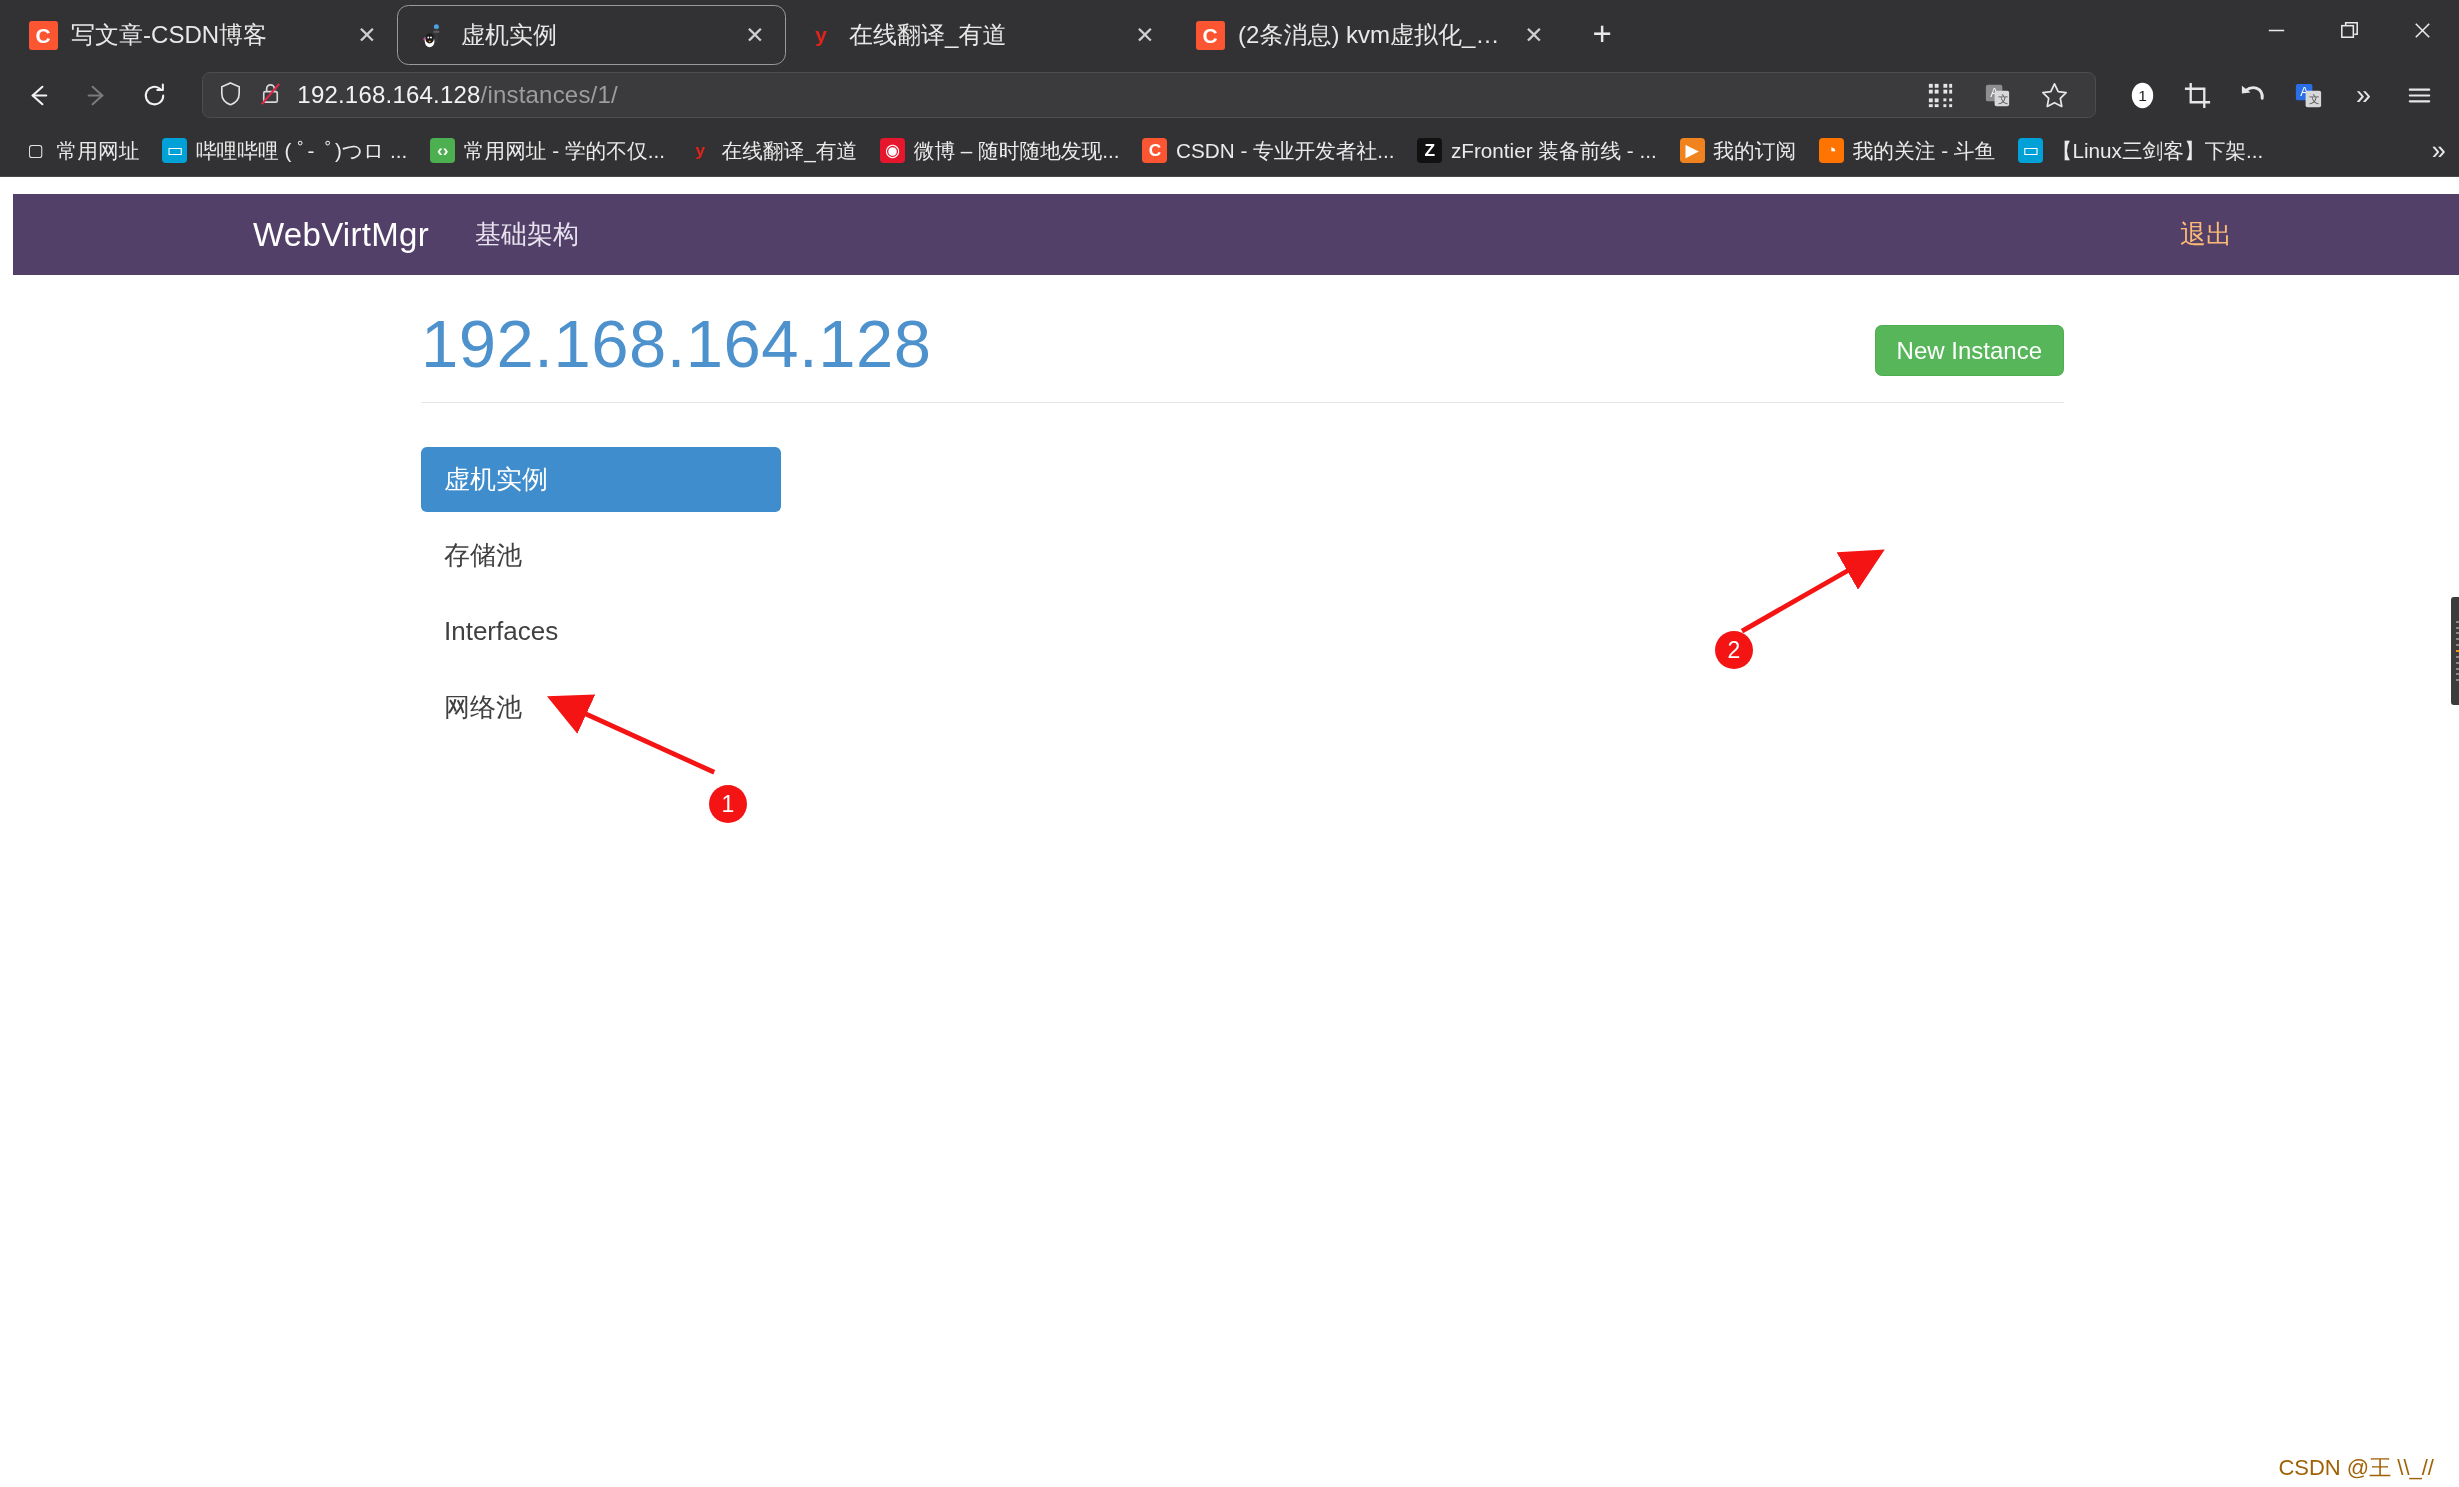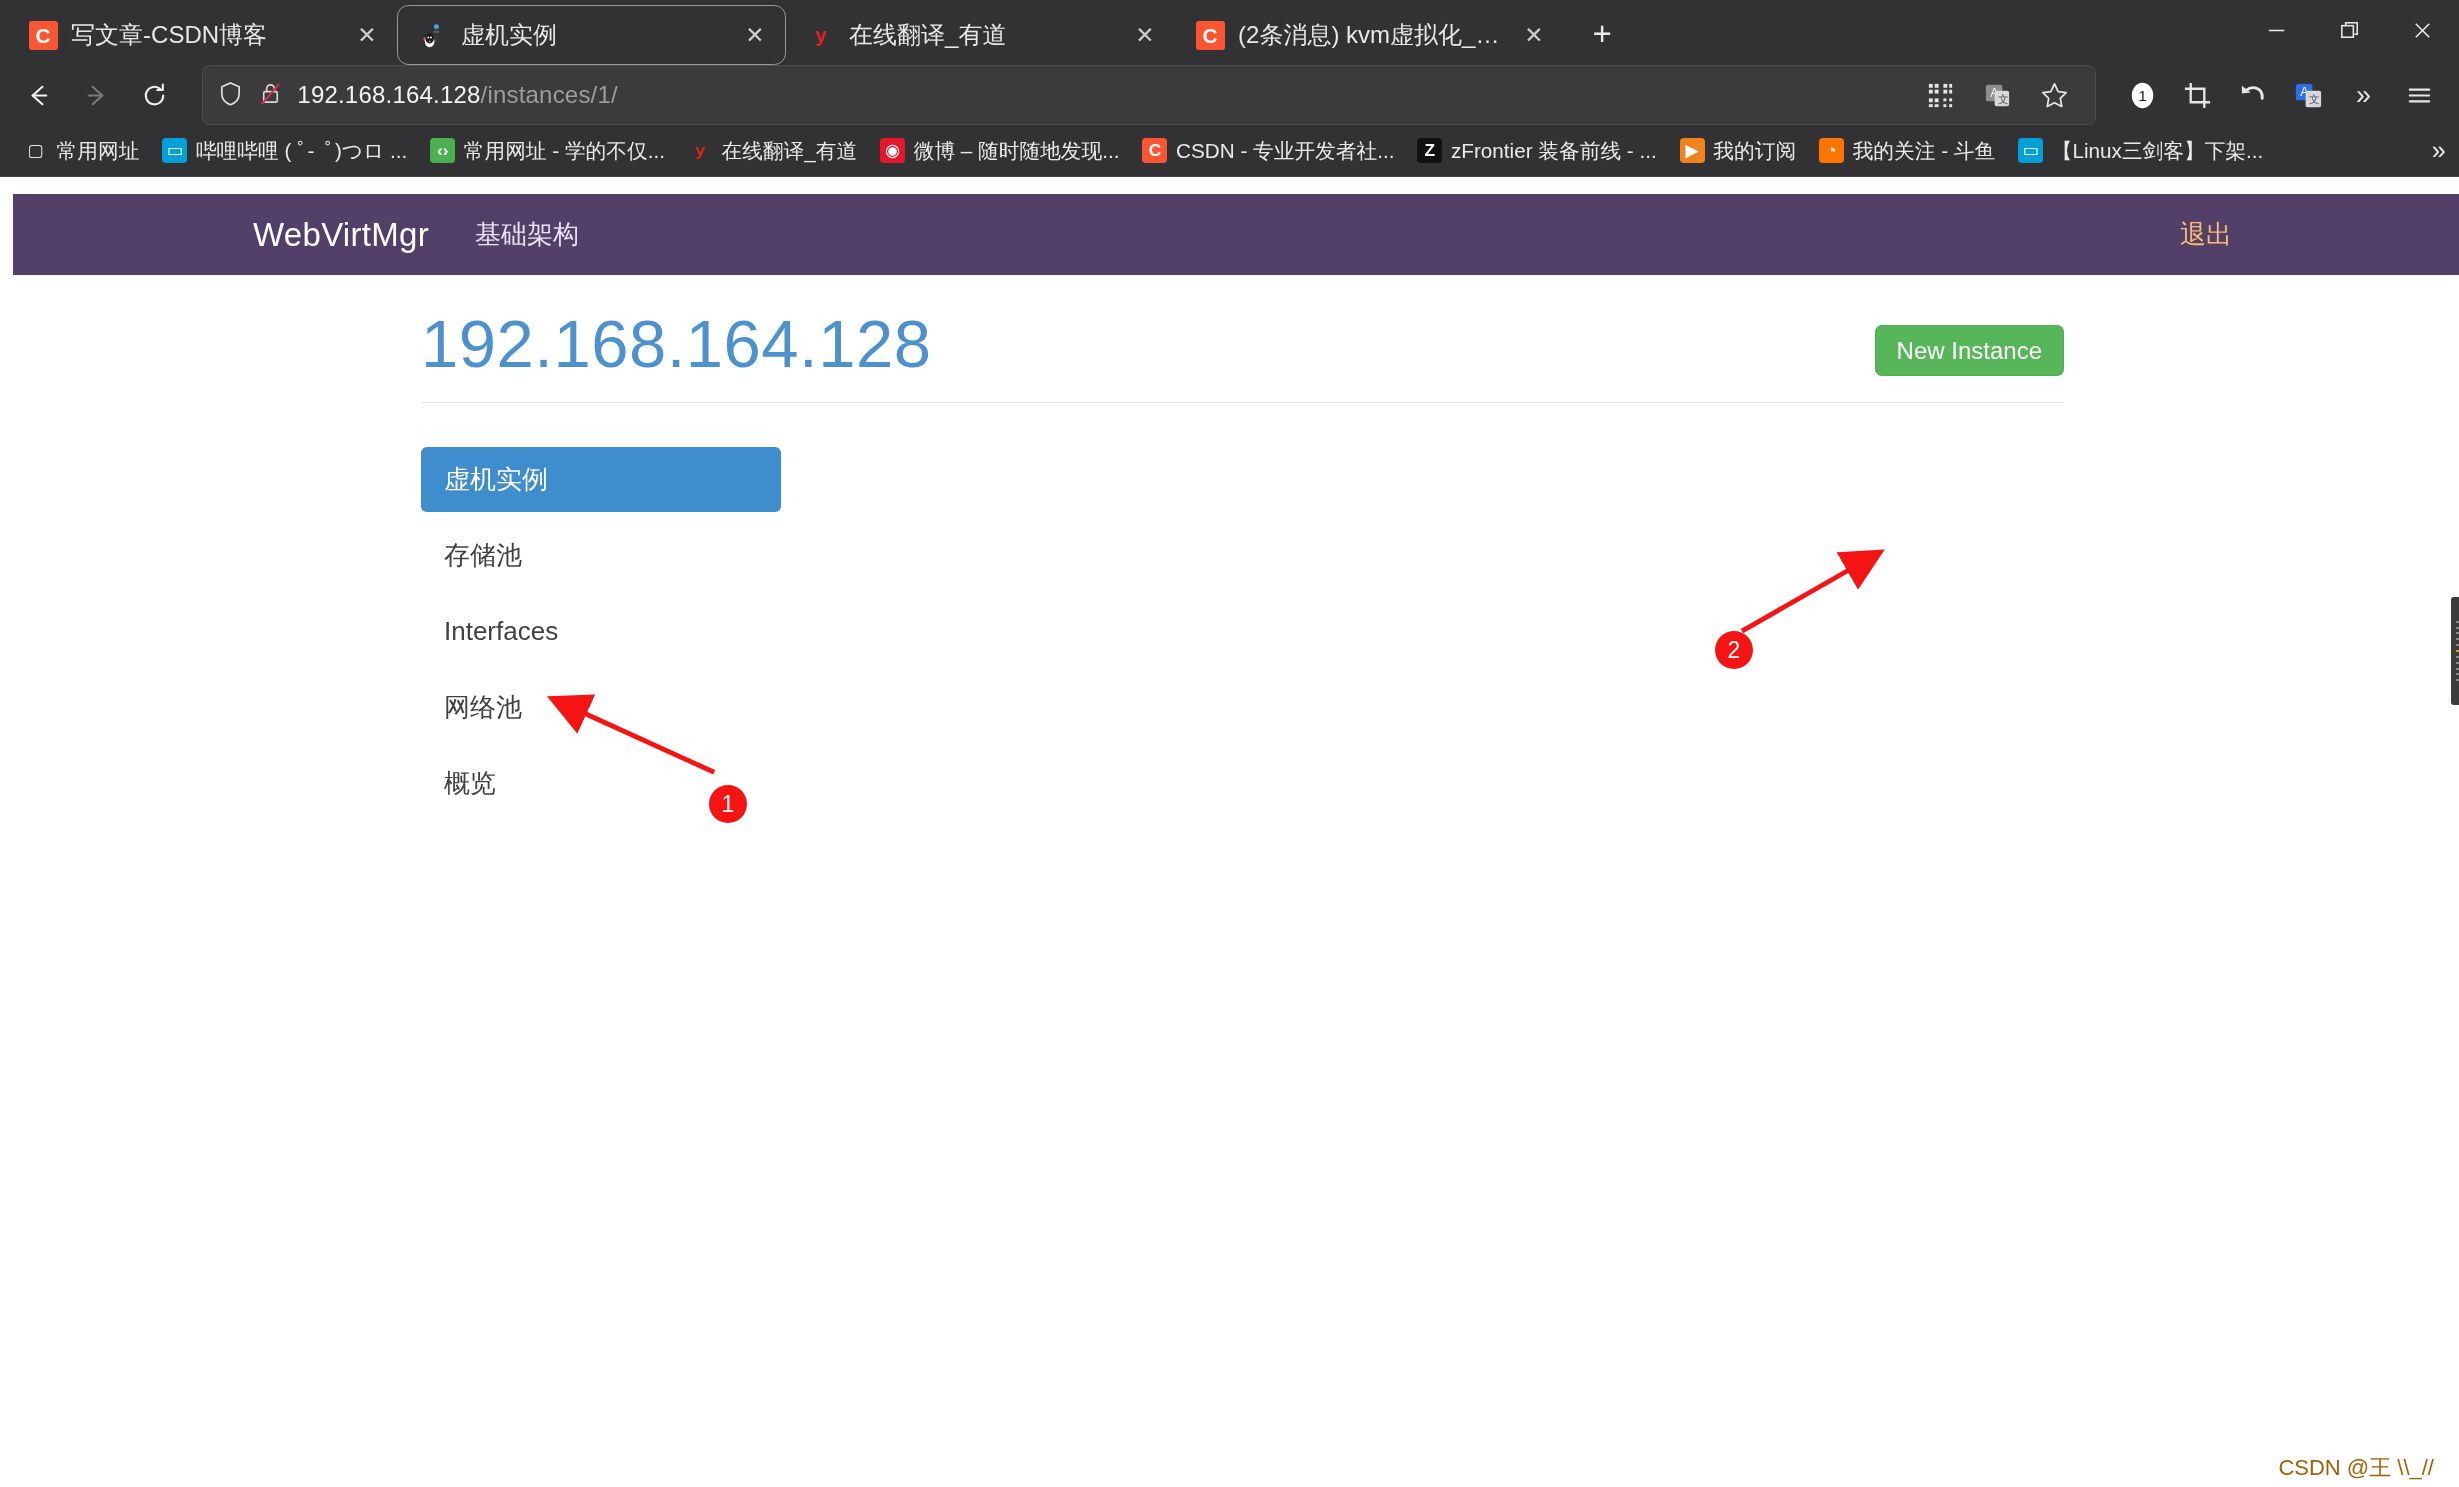--- a/index.html
+++ b/index.html
@@ -94,21 +94,21 @@
     gap: 3.8px;
   }
   .navbtn {
     width: 54px; height: 54px;
     display: flex; align-items: center; justify-content: center;
     color: #ededed;
   }
   .navbtn.disabled { color: #7a7a7c; }
   .urlbar {
     flex: 1 1 auto;
-    height: 60px;
+    height: 46px;
     background: #3b3b3d;
     border: 1px solid #4d4d50;
     border-radius: 7.7px;
     margin: 0 11.5px 0 17.3px;
     display: flex;
     align-items: center;
     padding: 0 13.4px;
     gap: 13.4px;
     position: relative;
   }
@@ -561,21 +561,20 @@
         <h1 class="page-title">192.168.164.128</h1>
         <button class="btn-new">New Instance</button>
       </div>
 
       <div class="body-row">
         <div class="sidebar">
           <div class="side-item active">虚机实例</div>
           <div class="side-item">存储池</div>
           <div class="side-item">Interfaces</div>
           <div class="side-item">网络池</div>
-          <div class="side-item">概览</div>
         </div>
 
       </div>
     </div>
 
     <svg class="anno-svg" viewBox="0 0 2560 1346">
       <defs>
         <marker id="ah" markerWidth="9" markerHeight="9" refX="7" refY="4.5" orient="auto">
           <path d="M0,0 L9,4.5 L0,9 Z" fill="#f41414"></path>
         </marker>

